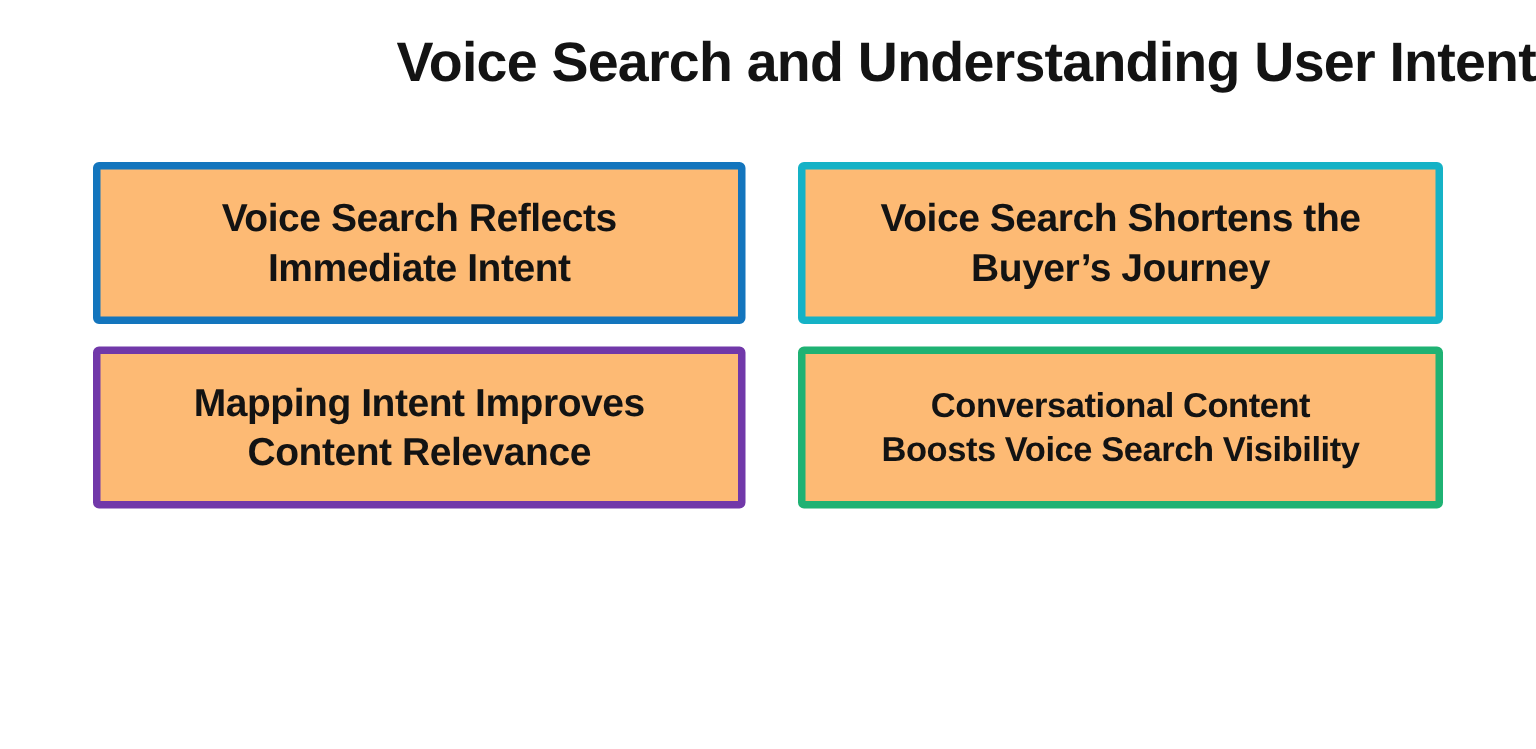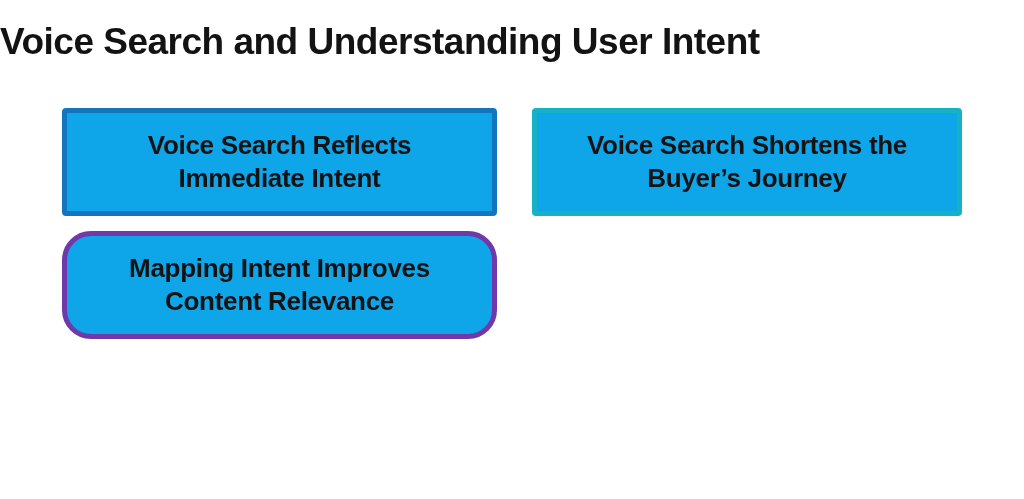--- a/index.html
+++ b/index.html
@@ -11,40 +11,40 @@
   .canvas {
     position: relative;
     width: 1024px;
     height: 499px;
     background: #ffffff;
     overflow: hidden;
   }
   .page-title {
     margin: 0;
     padding-top: 22px;
-    text-align: left;
+    text-align: right;
     font-size: 37px;
     line-height: 1.1;
     font-weight: 800;
     letter-spacing: -0.5px;
     color: #131313;
   }
   .card-grid {
     position: absolute;
     left: 62px;
     top: 108px;
     width: 900px;
     display: grid;
     grid-template-columns: 435px 430px;
     grid-auto-rows: 108px;
     column-gap: 35px;
     row-gap: 15px;
   }
   .card {
-    background: #0ea5e9;
+    background: #fdba74;
     border: 5px solid #000;
     border-radius: 4px;
     display: flex;
     align-items: center;
     justify-content: center;
     text-align: center;
     box-sizing: border-box;
     padding: 4px 8px;
   }
   .card-label {
@@ -72,21 +72,25 @@
       <span class="card-label">Voice Search Reflects
 Immediate Intent</span>
     </div>
 
 
     <div class="card" style="border-color: rgb(21, 178, 198);">
       <span class="card-label">Voice Search Shortens the
 Buyer’s Journey</span>
     </div>
 
-    <div class="card" style="border-color: rgb(113, 56, 169); border-radius: 29px;">
+    <div class="card" style="border-color: rgb(113, 56, 169);">
       <span class="card-label">Mapping Intent Improves
 Content Relevance</span>
     </div>
 
+    <div class="card small" style="border-color: rgb(31, 178, 115);">
+      <span class="card-label">Conversational Content
+Boosts Voice Search Visibility</span>
+    </div>
 
 
   </div>
 </div>
 
 </body></html>

